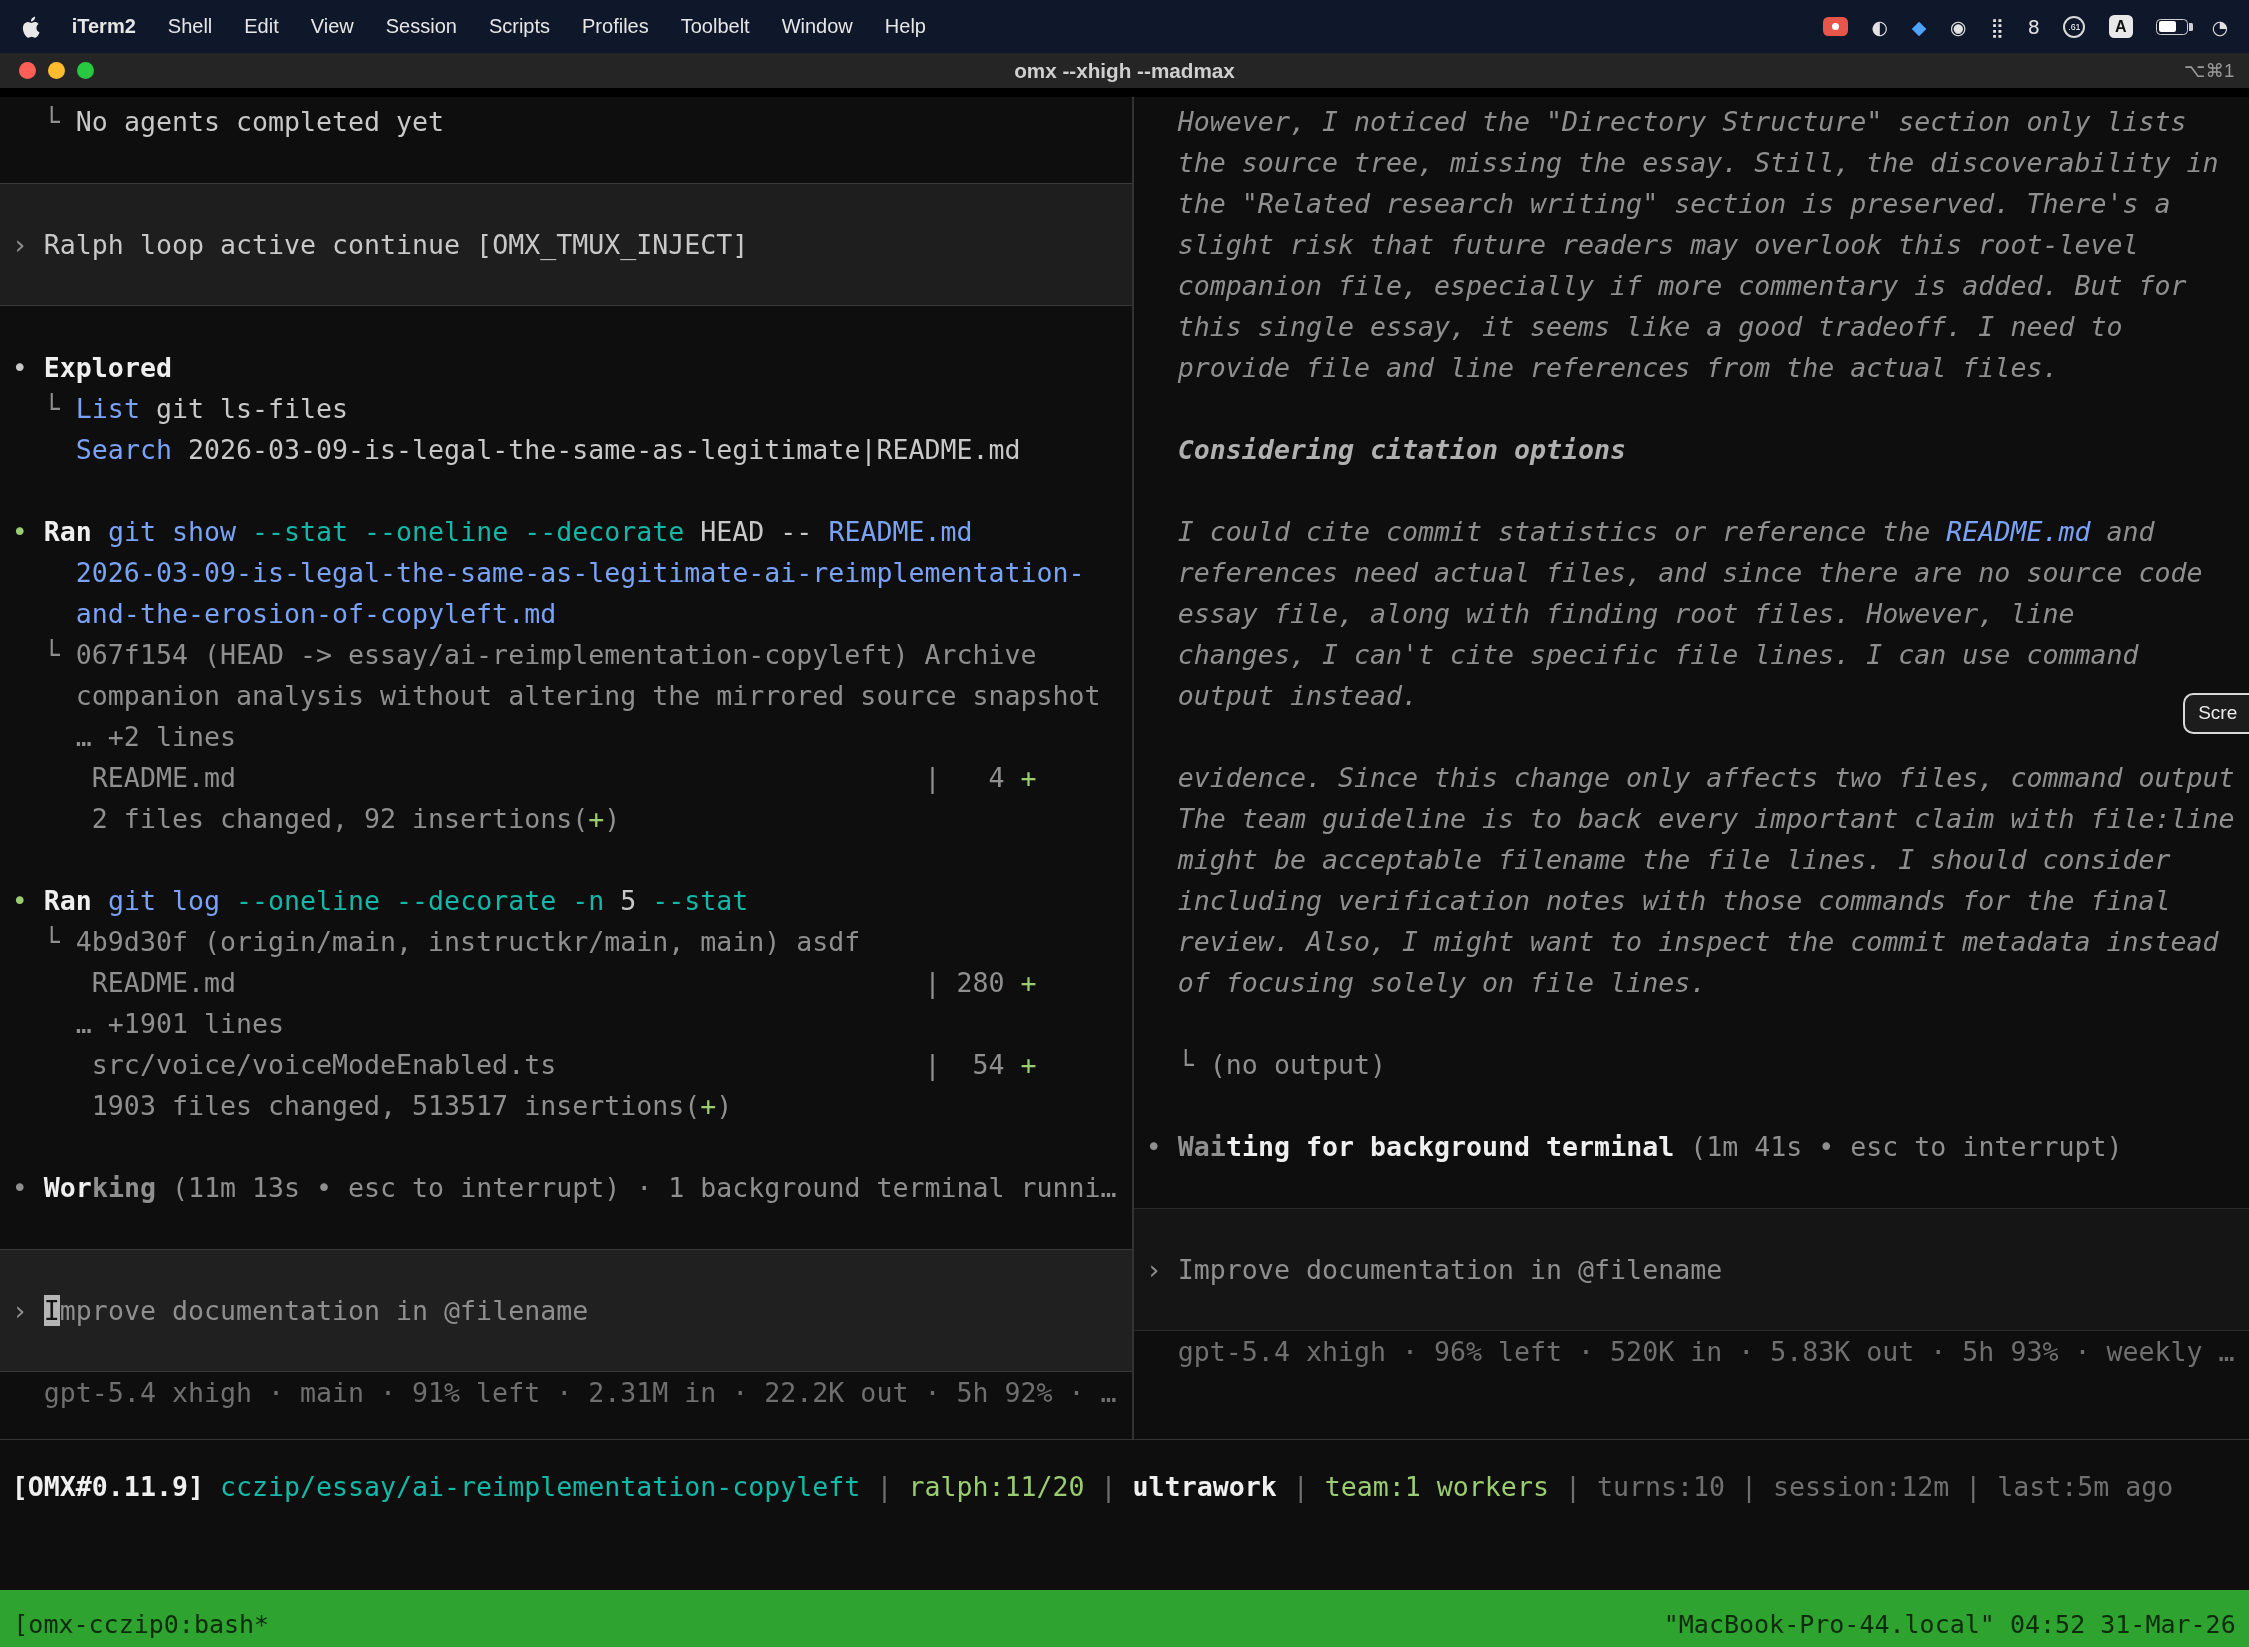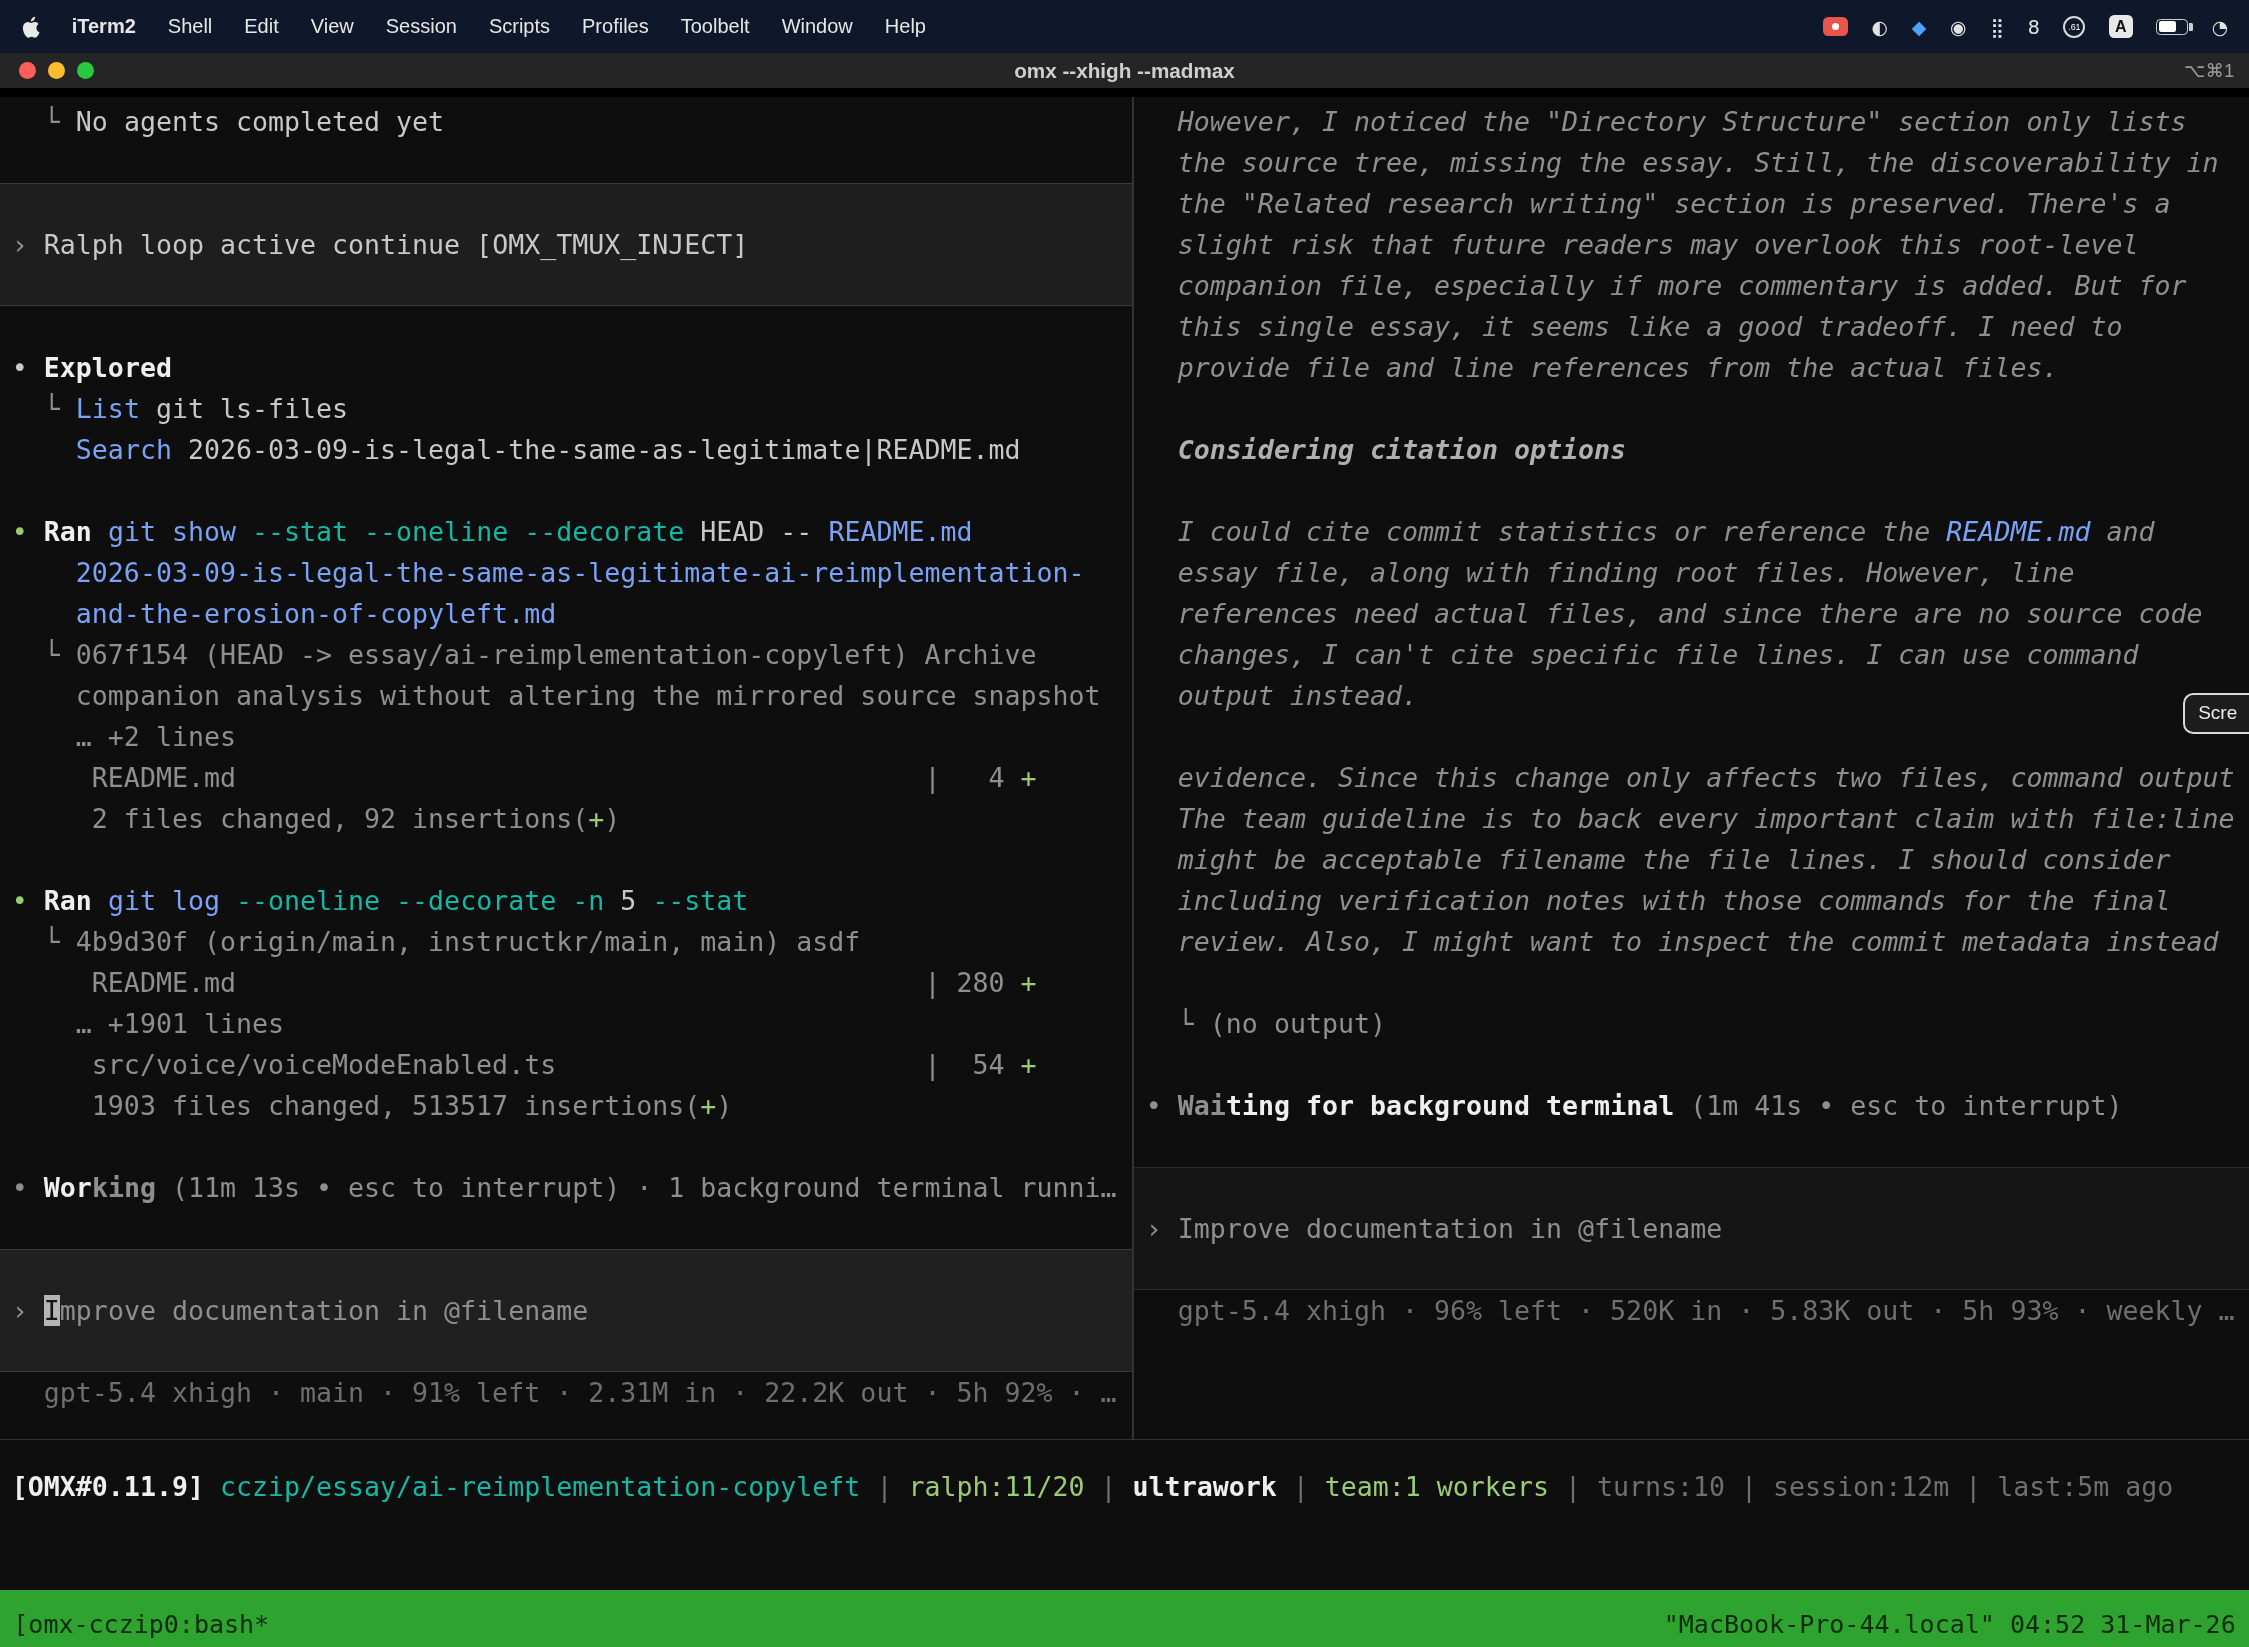--- a/index.html
+++ b/index.html
@@ -178,30 +178,31 @@
         <div class="line"><span class="c-it">  the source tree, missing the essay. Still, the discoverability in</span></div>
         <div class="line"><span class="c-it">  the "Related research writing" section is preserved. There's a</span></div>
         <div class="line"><span class="c-it">  slight risk that future readers may overlook this root-level</span></div>
         <div class="line"><span class="c-it">  companion file, especially if more commentary is added. But for</span></div>
         <div class="line"><span class="c-it">  this single essay, it seems like a good tradeoff. I need to</span></div>
         <div class="line"><span class="c-it">  provide file and line references from the actual files.</span></div>
         <div class="line"></div>
         <div class="line"><span class="c-itb">  Considering citation options</span></div>
         <div class="line"></div>
         <div class="line"><span class="c-it">  I could cite commit statistics or reference the </span><span class="c-itblue">README.md</span><span class="c-it"> and</span></div>
+        <div class="line"><span class="c-it">  references need actual files, and since there are no source code</span></div>
         <div class="line"><span class="c-it">  essay file, along with finding root files. However, line</span></div>
-        <div class="line"><span class="c-it">  references need actual files, and since there are no source code</span></div>
         <div class="line"><span class="c-it">  changes, I can't cite specific file lines. I can use command</span></div>
         <div class="line"><span class="c-it">  output instead.</span></div>
         <div class="line"></div>
         <div class="line"><span class="c-it">  evidence. Since this change only affects two files, command output</span></div>
         <div class="line"><span class="c-it">  The team guideline is to back every important claim with file:line</span></div>
         <div class="line"><span class="c-it">  might be acceptable filename the file lines. I should consider</span></div>
         <div class="line"><span class="c-it">  including verification notes with those commands for the final</span></div>
         <div class="line"><span class="c-it">  review. Also, I might want to inspect the commit metadata instead</span></div>
+        <div class="line"><span class="c-it">  of focusing solely on file lines.</span></div>
         <div class="line"></div>
         <div class="line"><span class="c-dim">  └ (no output)</span></div>
         <div class="line"></div>
         <div class="line"><span class="c-dim">• </span><span class="c-dimb">Wai</span><span class="c-w">ting for background terminal</span><span class="c-dim"> (1m 41s • esc to interrupt)</span></div>
         <div class="line"></div>
         <div class="line inp2 inp2-first"></div>
         <div class="line inp2"><span class="c-dim">› Improve documentation in @filename</span></div>
         <div class="line inp2 inp2-last"></div>
         <div class="line"><span class="c-dim2">  gpt-5.4 xhigh · 96% left · 520K in · 5.83K out · 5h 93% · weekly …</span></div>
       </div>

